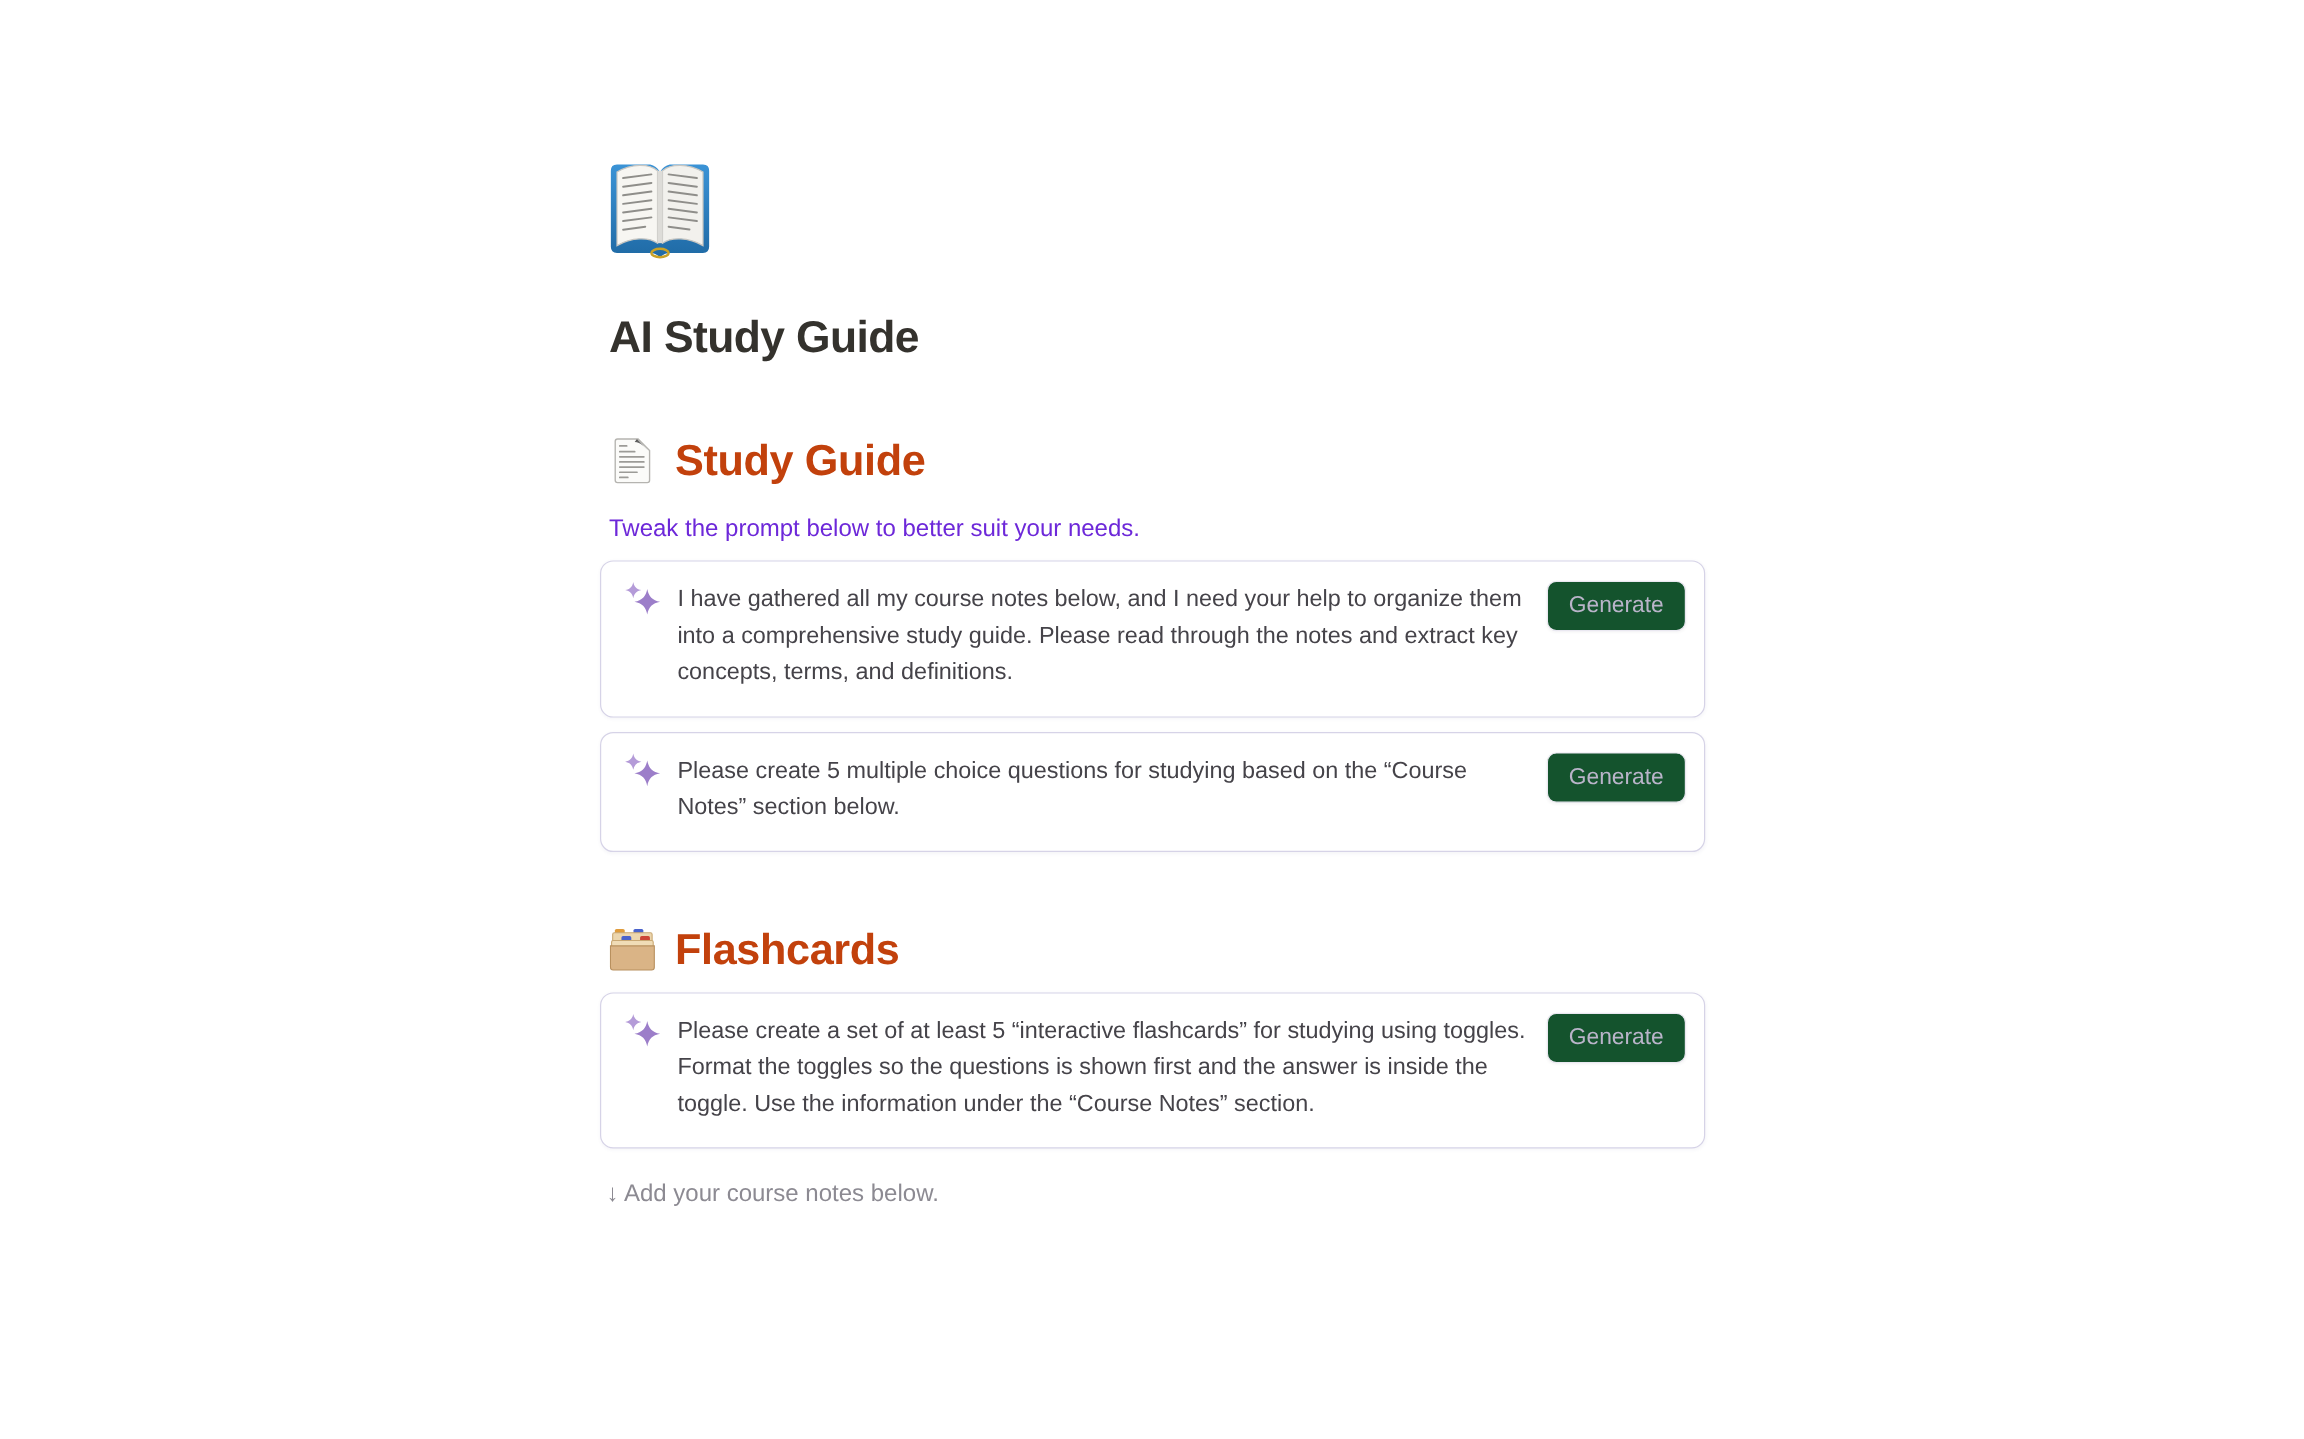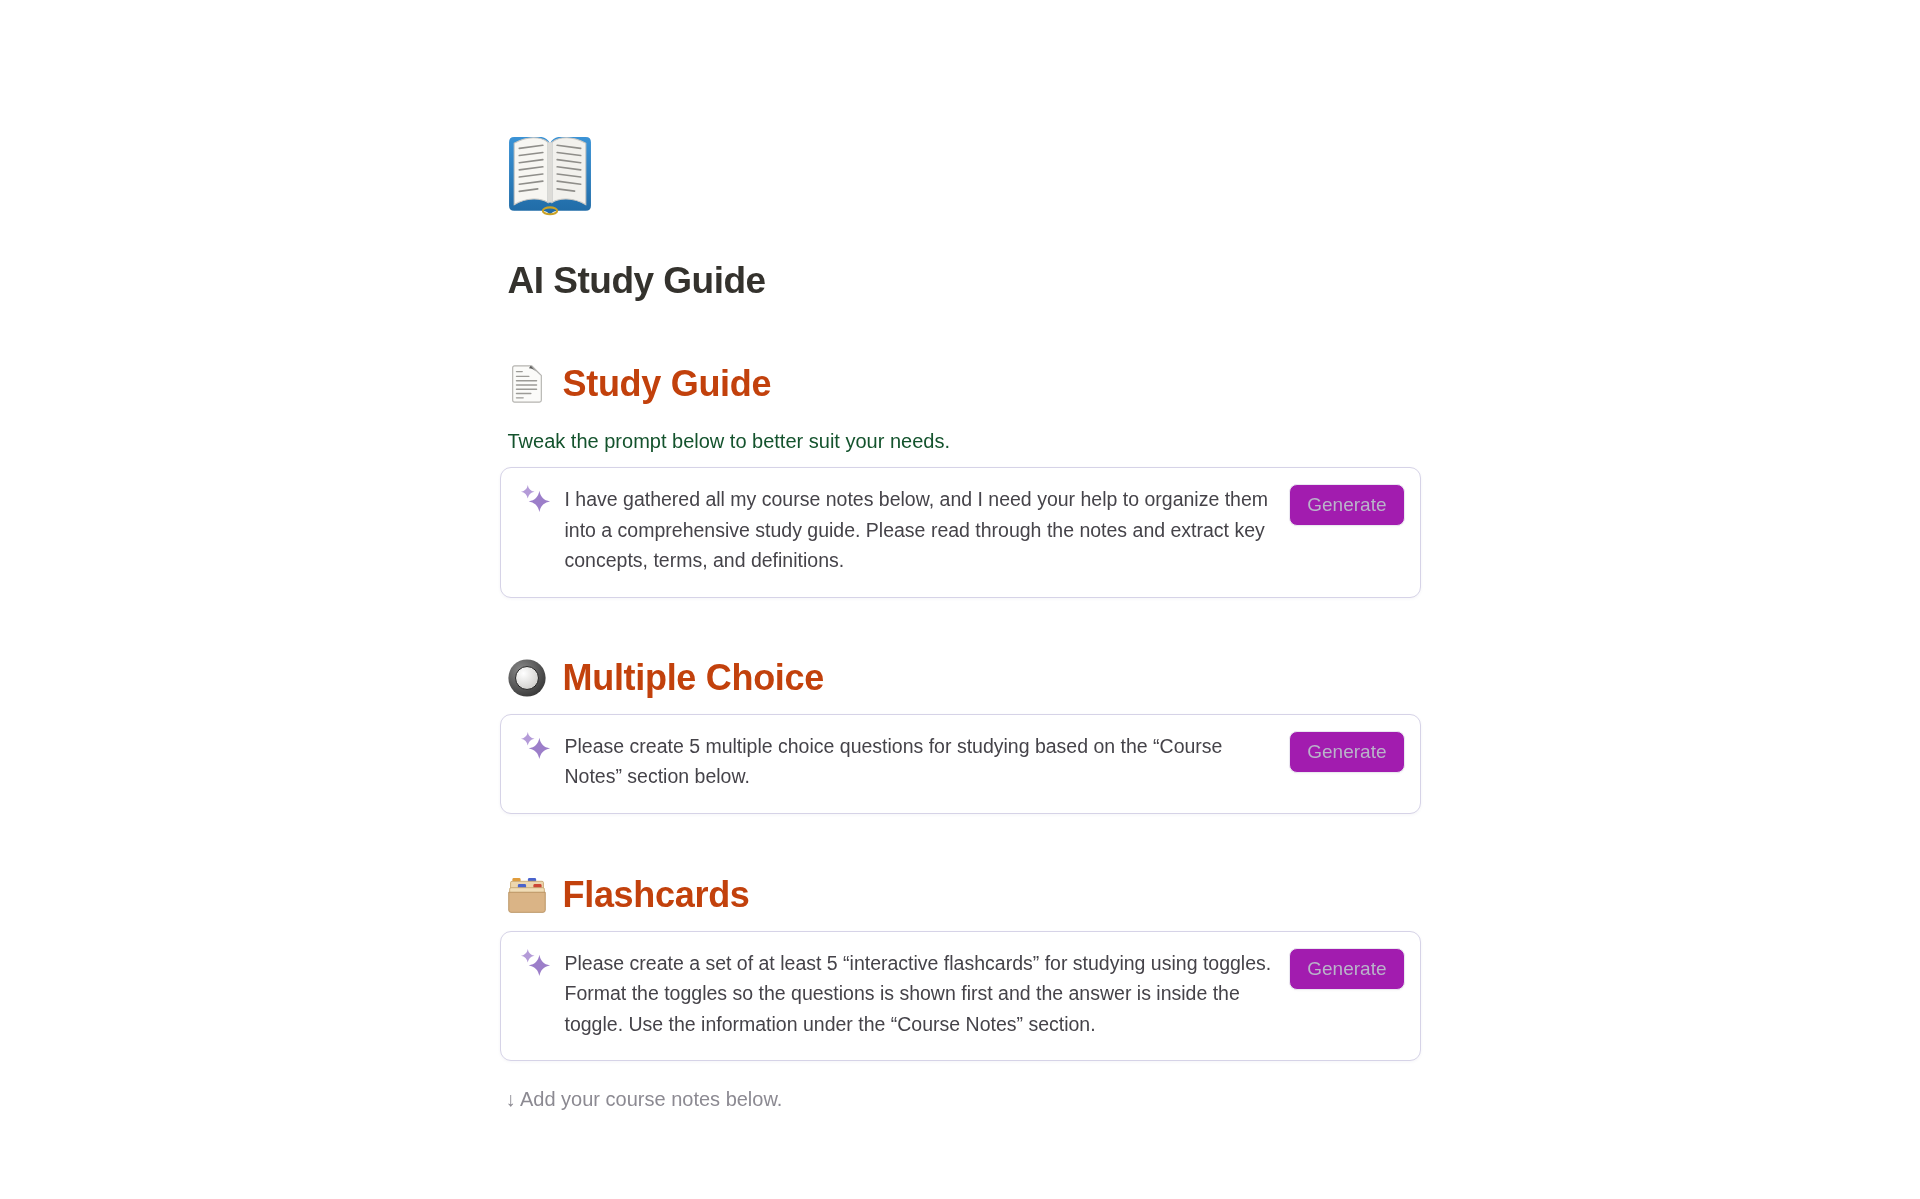--- a/index.html
+++ b/index.html
@@ -52,21 +52,21 @@
     line-height: 44px;
     font-weight: 700;
     color: #c2410c;
     letter-spacing: -0.3px;
   }
   .plain-heading { margin: 55px 0 0 8px; }
   .helper-text {
     margin: 20px 0 0 8px;
     font-size: 20px;
     line-height: 26px;
-    color: #14532d;
+    color: #6d28d9;
   }
   .footer-helper {
     margin: 25px 0 0 6px;
     font-size: 20px;
     line-height: 26px;
     color: #8c8a92;
   }
   .prompt-box {
     margin-top: 13px;
     background: #ffffff;
@@ -90,21 +90,21 @@
     flex: 1 1 auto;
     font-size: 19.5px;
     line-height: 30.5px;
     color: #454349;
     max-width: 725px;
     cursor: text;
   }
   .generate-btn {
     flex: 0 0 auto;
     margin-left: auto;
-    background: #a21caf;
+    background: #14532d;
     border: 1px solid #eae8f1;
     border-radius: 8px;
     box-shadow: 0 1px 2px rgba(0,0,0,0.03);
     height: 42px;
     padding: 0 17px;
     font-family: "Liberation Sans", sans-serif;
     font-size: 19px;
     color: #b9b4c9;
     cursor: pointer;
   }
@@ -173,37 +173,20 @@
 
   <div class="prompt-box">
     <svg class="sparkle" viewBox="0 0 34 34">
       <path d="M21,8 C22.3,14.6 25.4,17.7 32,19 C25.4,20.3 22.3,23.4 21,30 C19.7,23.4 16.6,20.3 10,19 C16.6,17.7 19.7,14.6 21,8 Z" fill="#9c7ec9"></path>
       <path d="M9,2 C9.8,6.1 11.9,8.2 16,9 C11.9,9.8 9.8,11.9 9,16 C8.2,11.9 6.1,9.8 2,9 C6.1,8.2 8.2,6.1 9,2 Z" fill="#b49bd8"></path>
     </svg>
     <div class="prompt-text">I have gathered all my course notes below, and I need your help to organize them into a comprehensive study guide. Please read through the notes and extract key concepts, terms, and definitions.</div>
     <button class="generate-btn">Generate</button>
   </div>
 
-  <div class="section-heading tight2">
-    <svg class="h-icon" viewBox="0 0 44 44">
-      <defs>
-        <radialGradient id="rgOuter" cx="0.35" cy="0.3" r="0.85">
-          <stop offset="0" stop-color="#8a8a8a"></stop>
-          <stop offset="1" stop-color="#2e2e2e"></stop>
-        </radialGradient>
-        <radialGradient id="rgInner" cx="0.35" cy="0.3" r="0.9">
-          <stop offset="0" stop-color="#ffffff"></stop>
-          <stop offset="1" stop-color="#c6c5c1"></stop>
-        </radialGradient>
-      </defs>
-      <circle cx="22" cy="22" r="19.5" fill="url(#rgOuter)"></circle>
-      <circle cx="22" cy="22" r="12" fill="url(#rgInner)" stroke="#1f1f1f" stroke-width="1"></circle>
-    </svg>
-    <h2>Multiple Choice</h2>
-  </div>
 
   <div class="prompt-box mt2">
     <svg class="sparkle" viewBox="0 0 34 34">
       <path d="M21,8 C22.3,14.6 25.4,17.7 32,19 C25.4,20.3 22.3,23.4 21,30 C19.7,23.4 16.6,20.3 10,19 C16.6,17.7 19.7,14.6 21,8 Z" fill="#9c7ec9"></path>
       <path d="M9,2 C9.8,6.1 11.9,8.2 16,9 C11.9,9.8 9.8,11.9 9,16 C8.2,11.9 6.1,9.8 2,9 C6.1,8.2 8.2,6.1 9,2 Z" fill="#b49bd8"></path>
     </svg>
     <div class="prompt-text">Please create 5 multiple choice questions for studying based on the “Course Notes” section below.</div>
     <button class="generate-btn">Generate</button>
   </div>
 

